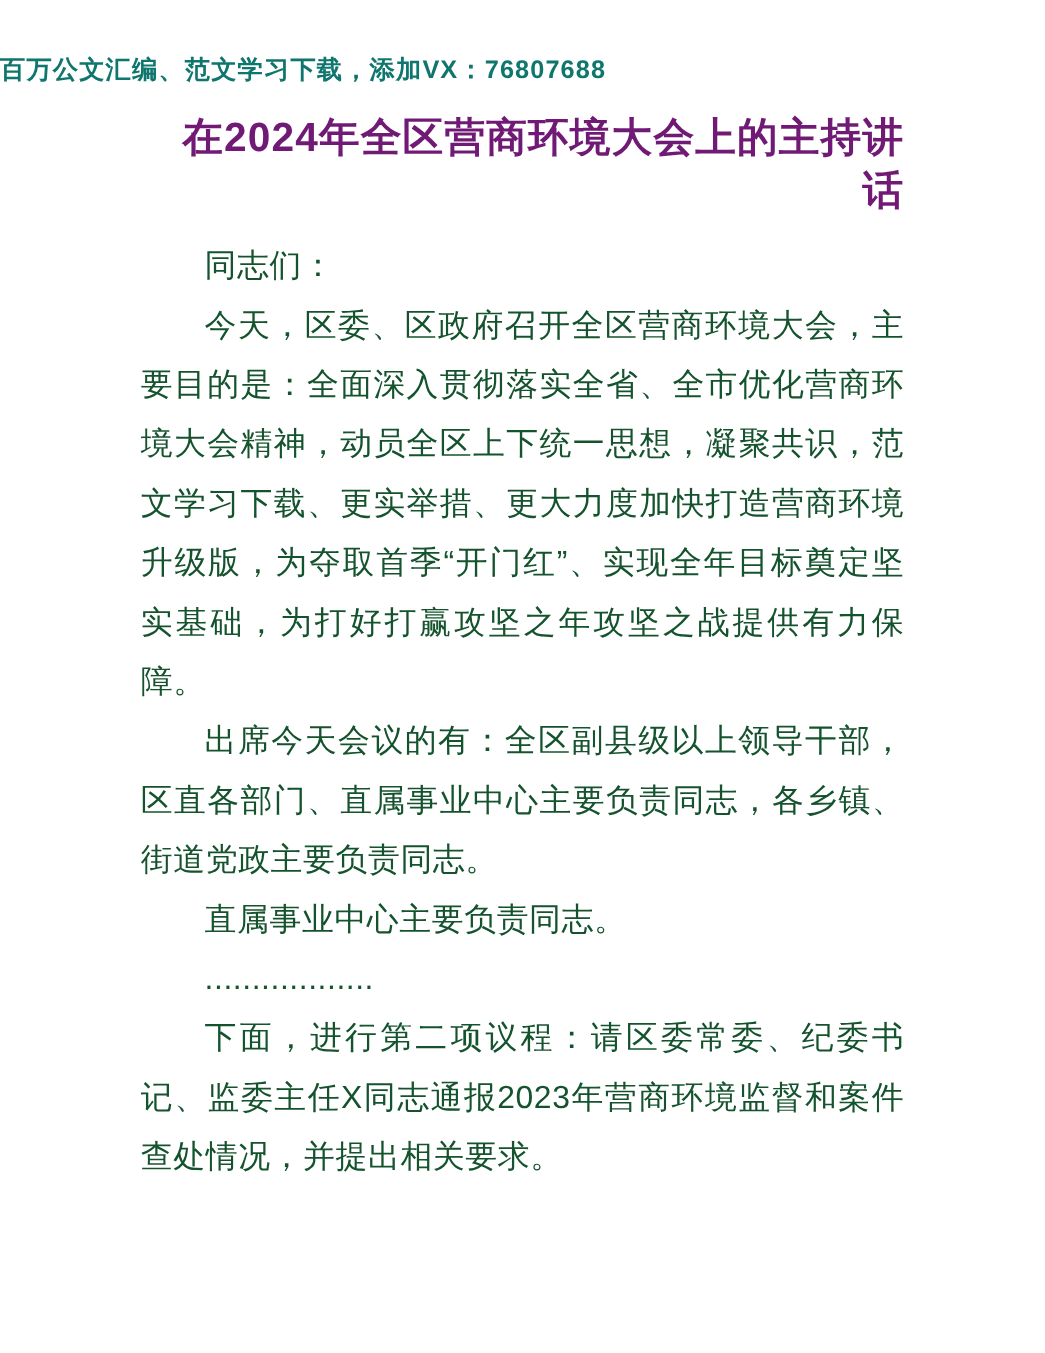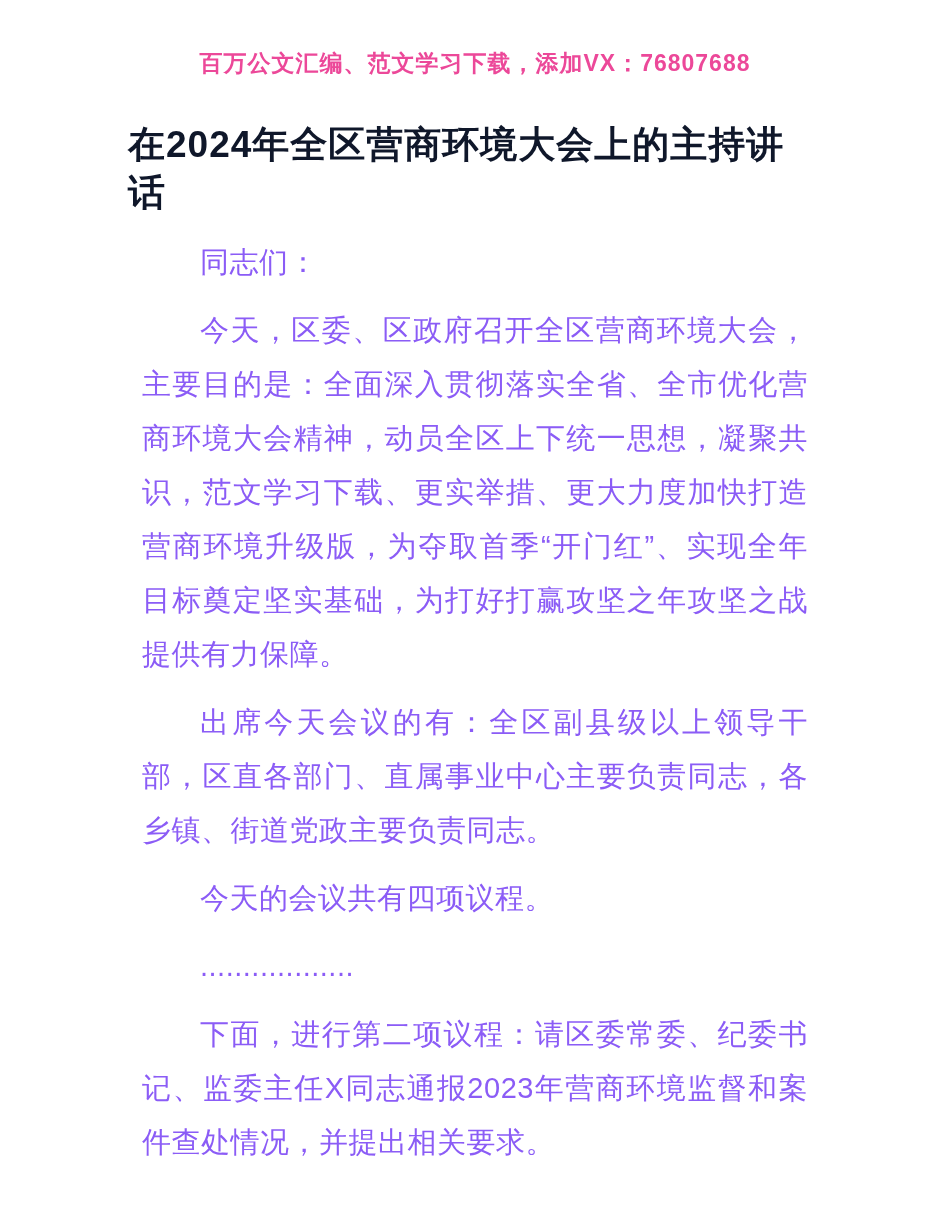--- a/index.html
+++ b/index.html
@@ -12,44 +12,43 @@
     position: relative;
     width: 950px;
     height: 1230px;
     margin: 0 auto;
     background: #ffffff;
     box-sizing: border-box;
     overflow: hidden;
   }
   .header-notice {
     margin-top: 48px;
-    text-align: center;
     font-size: 23px;
     font-weight: bold;
-    color: #ec4899;
+    color: #0f766e;
     letter-spacing: 1px;
   }
   .doc-body {
     box-sizing: border-box;
     padding: 0 128px;
   }
   .doc-title {
-    margin: 42px 0 18px 0;
-    text-align: left;
+    margin: 22px 0 18px 0;
+    text-align: right;
     font-size: 37px;
     font-weight: bold;
-    color: #0f172a;
+    color: #701a75;
     letter-spacing: 1px;
     line-height: 1.3;
   }
   .paragraph {
-    margin: 14px;
+    margin: 0;
     font-size: 29px;
     line-height: 54px;
-    color: #8b5cf6;
+    color: #14532d;
     text-indent: 2em;
     text-align: justify;
     letter-spacing: 0.5px;
     font-weight: 500;
   }
 </style>
 </head>
 <body>
 
 <div class="page">
@@ -60,21 +59,21 @@
 
     <h1 class="doc-title">在2024年全区营商环境大会上的主持讲话</h1>
 
     <p class="paragraph">同志们：</p>
 
 
     <p class="paragraph">今天，区委、区政府召开全区营商环境大会，主要目的是：全面深入贯彻落实全省、全市优化营商环境大会精神，动员全区上下统一思想，凝聚共识，范文学习下载、更实举措、更大力度加快打造营商环境升级版，为夺取首季“开门红”、实现全年目标奠定坚实基础，为打好打赢攻坚之年攻坚之战提供有力保障。</p>
 
     <p class="paragraph">出席今天会议的有：全区副县级以上领导干部，区直各部门、直属事业中心主要负责同志，各乡镇、街道党政主要负责同志。</p>
 
-    <p class="paragraph">今天的会议共有四项议程。</p>
+    <p class="paragraph">直属事业中心主要负责同志。</p>
 
 
     <p class="paragraph">..................</p>
 
     <p class="paragraph">下面，进行第二项议程：请区委常委、纪委书记、监委主任X同志通报2023年营商环境监督和案件查处情况，并提出相关要求。</p>
 
   </div>
 </div>
 
 </body></html>

